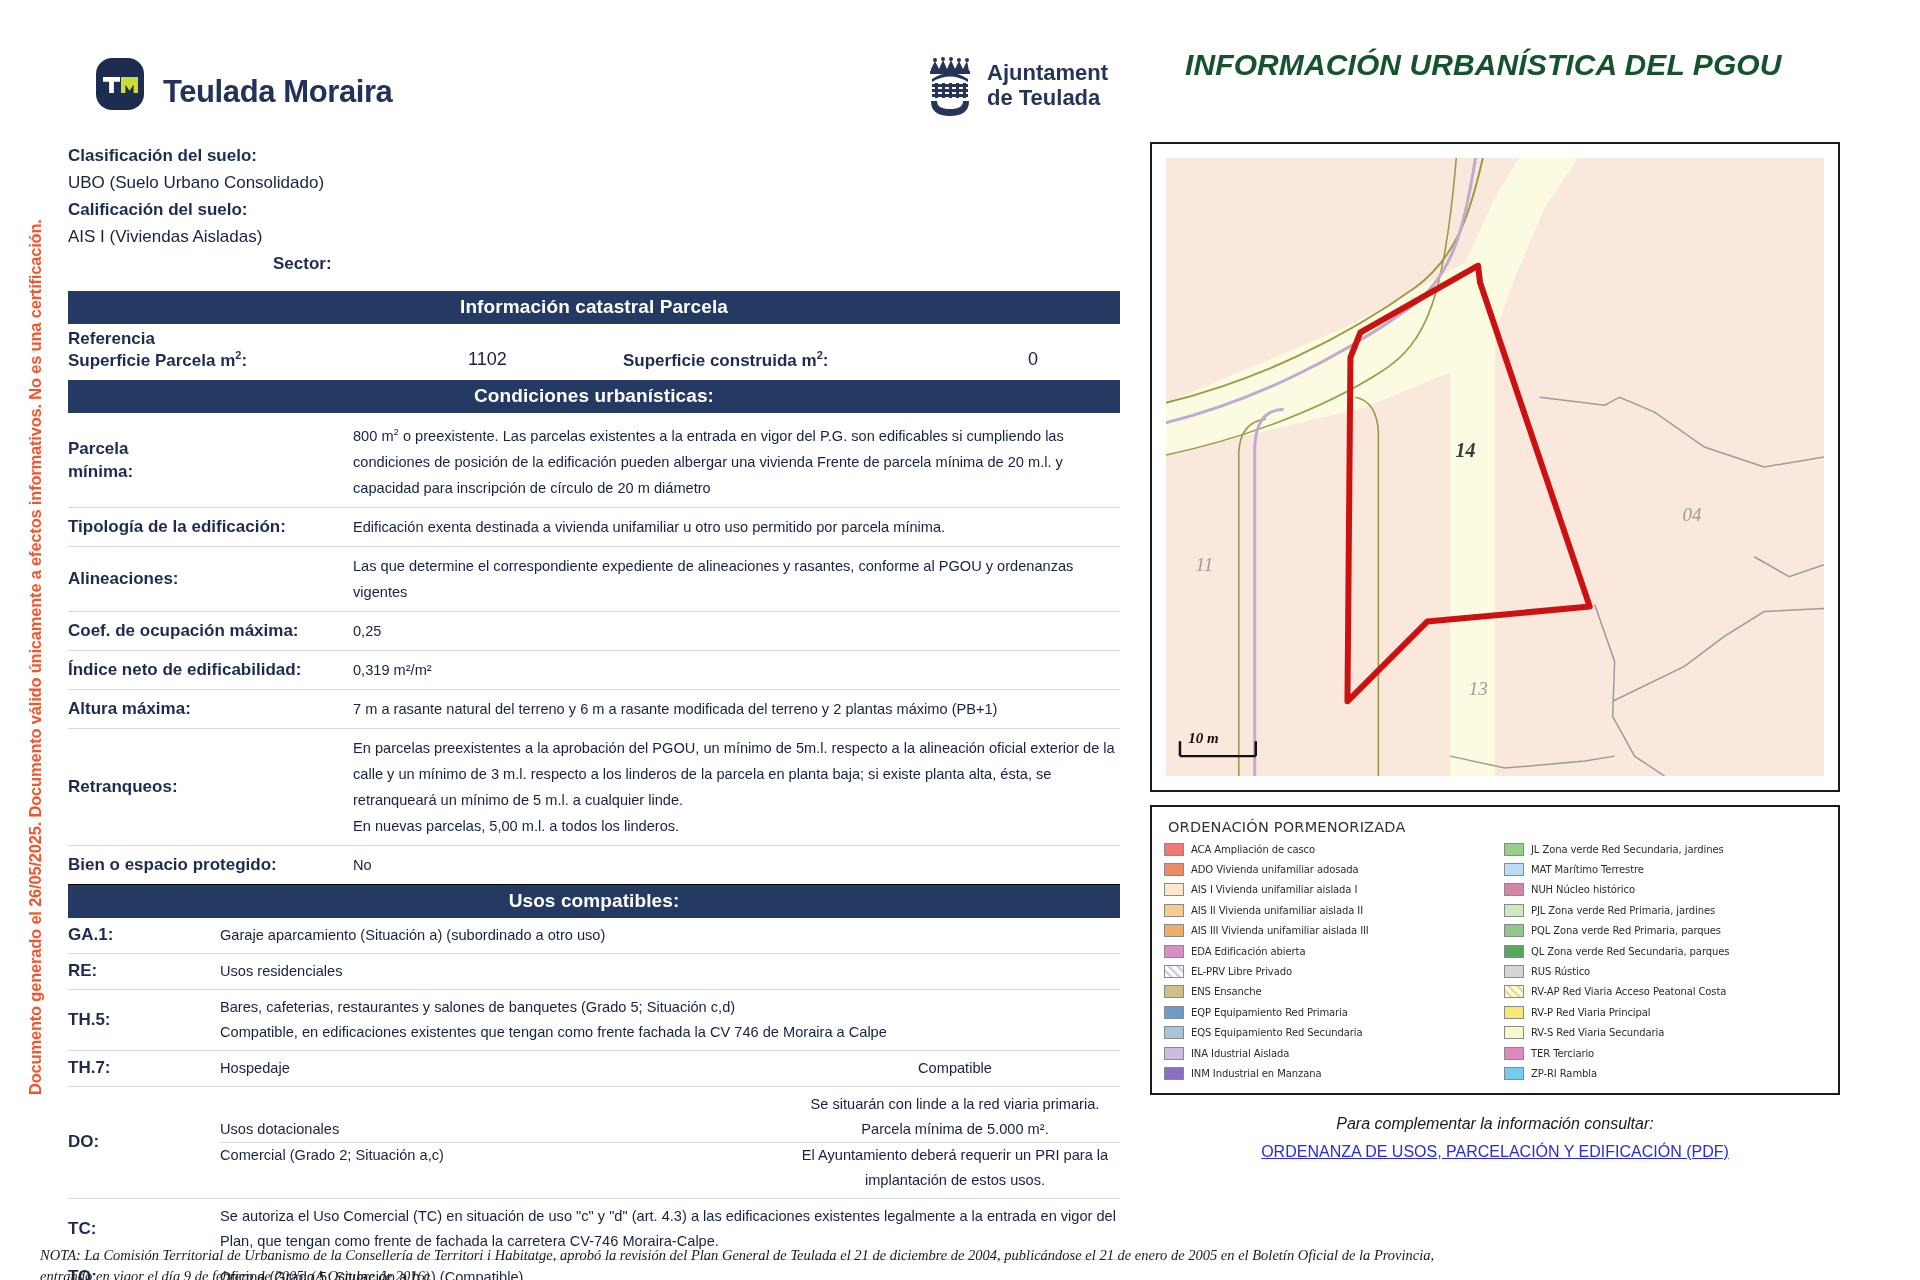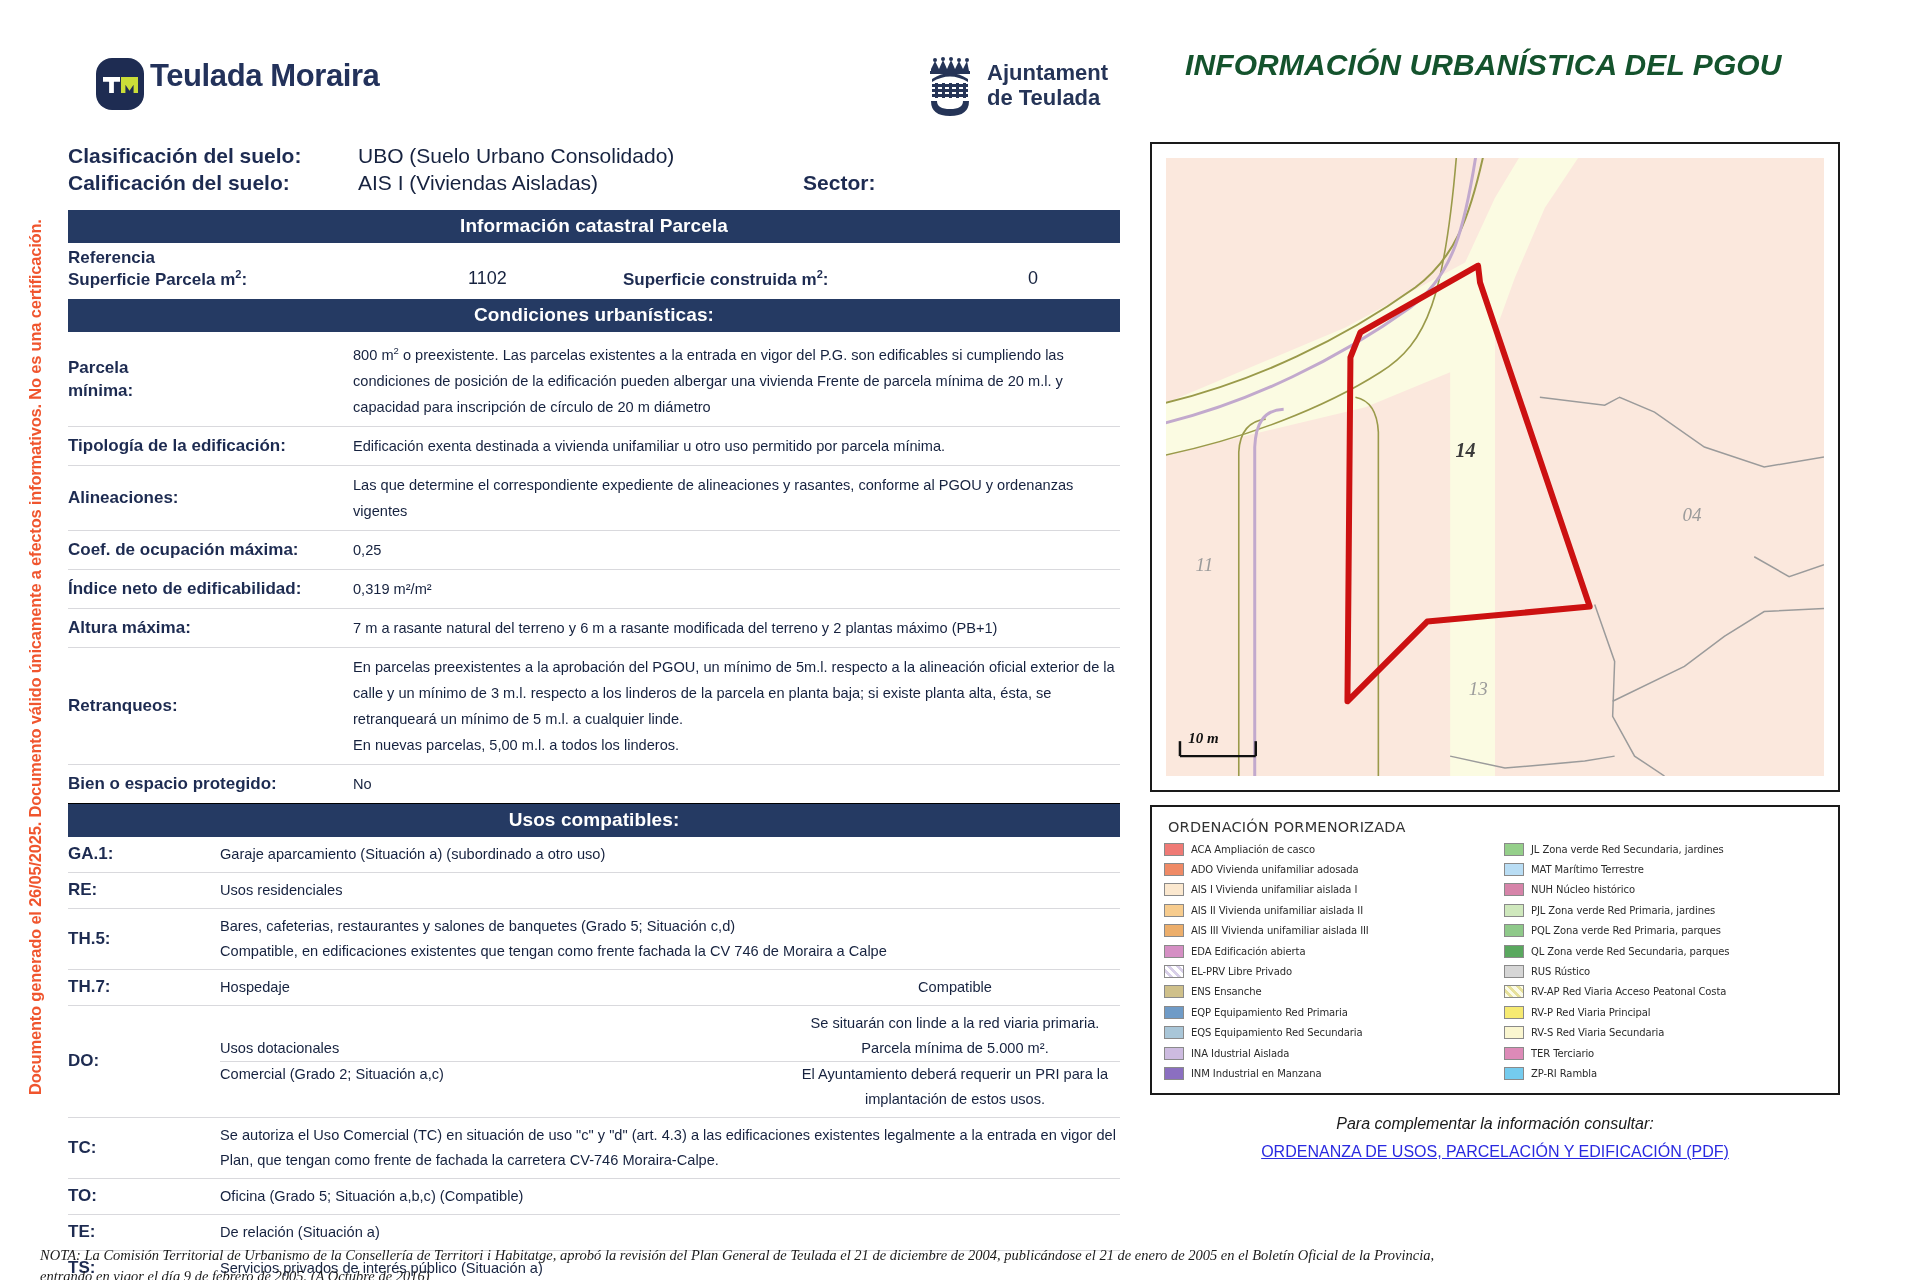--- a/index.html
+++ b/index.html
@@ -42,22 +42,22 @@
     position: absolute;
     left: 0; top: 0;
     width: 1920px;
     height: 125px;
   }
   #brand-logo-wrap {
     position: absolute;
     left: 88px;
     top: 58px;
     display: flex;
-    align-items: flex-start;
-    gap: 6px;
+    align-items: flex-end;
+    gap: 19px;
     padding-left: 8px;
   }
   .tm-mark {
     width: 48px;
     height: 52px;
     background: #1e2c52;
     border-radius: 16px 16px 16px 16px;
     position: relative;
   }
   .tm-mark .t-glyph {
@@ -119,24 +119,25 @@
   
   #left-col {
     position: absolute;
     left: 68px;
     top: 142px;
     width: 1052px;
   }
 
   .class-row {
     display: flex;
-    font-size: 21px;
+    font-size: 17px;
     line-height: 27px;
     font-weight: bold;
     color: #1d2b51;
+    flex-direction: column;
   }
   .class-row .lbl { width: 290px; }
   .class-row .val { font-weight: normal; color: #16223f; }
   .class-row .sector-lbl {
     margin-left: 205px;
     font-weight: bold;
   }
 
   .band {
     background: #253a63;

